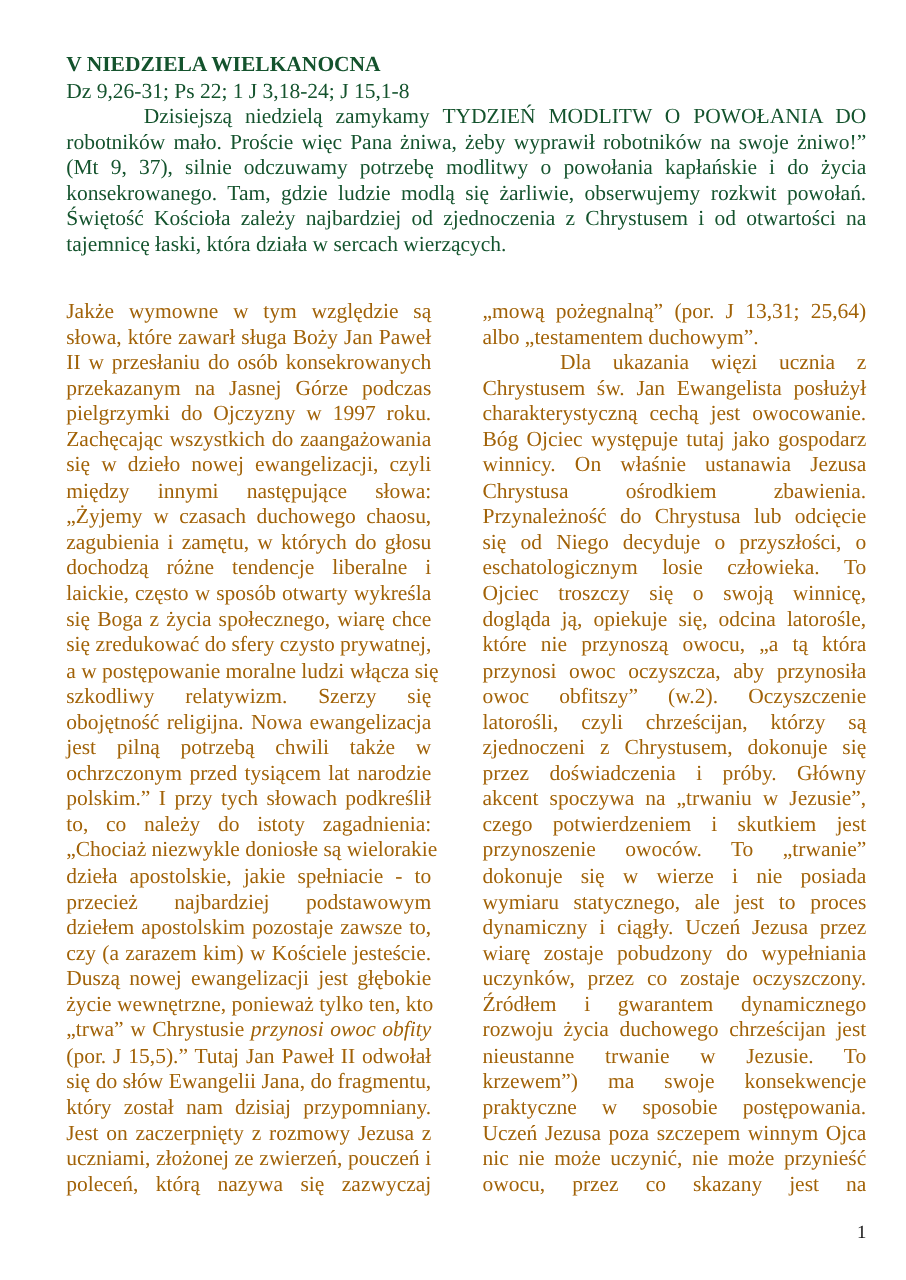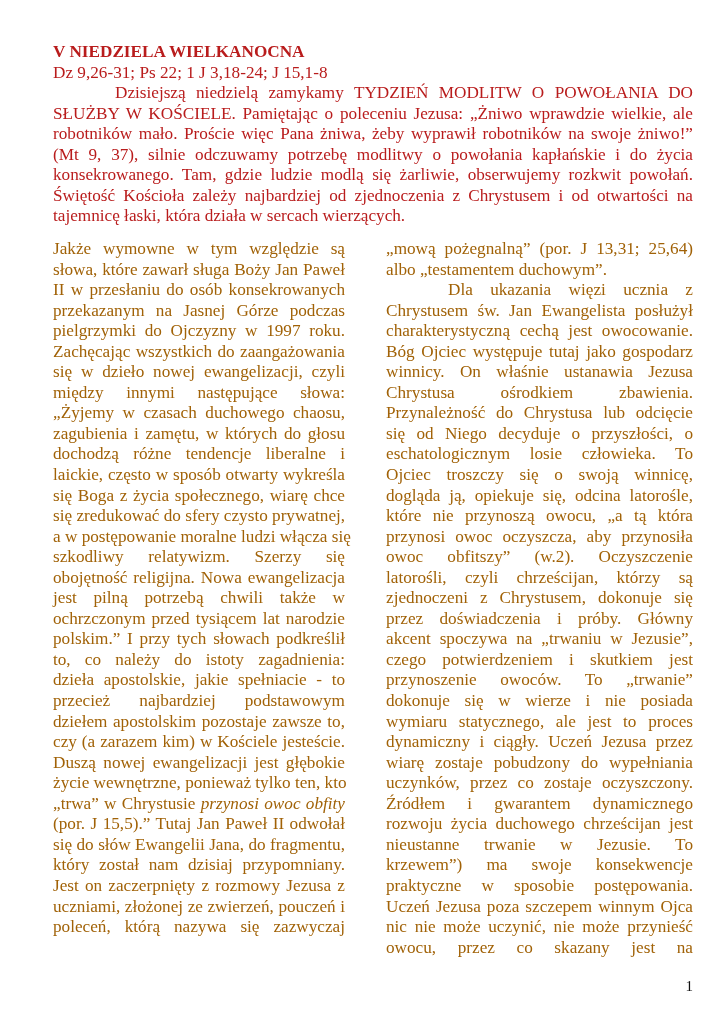--- a/index.html
+++ b/index.html
@@ -1,20 +1,20 @@
 <!DOCTYPE html>
 <html><head>
 <meta charset="utf-8">
 <style>
   html, body { margin: 0; padding: 0; background: #ffffff; }
   body { width: 725px; height: 1024px; position: relative; overflow: hidden; }
   .page {
     position: absolute; left: 53px; top: 42px; width: 640px;
     font-family: "Liberation Serif", "DejaVu Serif", serif;
-    font-size: 17.2px; line-height: 20.55px; color: #b91c1c;
+    font-size: 17.2px; line-height: 20.55px; color: #14532d;
   }
   .title { font-weight: bold; margin: 0; font-size: 17.2px; line-height: 20.55px; }
   .refs { margin: 0; }
   .intro { margin: 0; text-align: justify; }
   .cols { position: absolute; top: 239px; left: 53px; width: 640px; height: 740px;
     font-family: "Liberation Serif", "DejaVu Serif", serif;
     font-size: 17.2px; line-height: 20.55px; color: #a16207; }
   .col { position: absolute; top: 0; }
   .col-left { left: 0; width: 292px; }
   .col-right { left: 333px; width: 307px; }
@@ -25,21 +25,20 @@
   i { font-style: italic; }
 </style>
 </head>
 <body>
 
 <div class="page">
   <p class="title">V NIEDZIELA WIELKANOCNA</p>
   <p class="refs">Dz 9,26-31; Ps 22; 1 J 3,18-24; J 15,1-8</p>
   <div class="intro" id="intro">
       <span class="line" style="padding-left: 62px;">Dzisiejszą niedzielą zamykamy TYDZIEŃ MODLITW O POWOŁANIA DO</span>
-      <span class="line">SŁUŻBY W KOŚCIELE. Pamiętając o poleceniu Jezusa: „Żniwo wprawdzie wielkie, ale</span>
       <span class="line">robotników mało. Proście więc Pana żniwa, żeby wyprawił robotników na swoje żniwo!”</span>
       <span class="line">(Mt 9, 37), silnie odczuwamy potrzebę modlitwy o powołania kapłańskie i do życia</span>
       <span class="line">konsekrowanego. Tam, gdzie ludzie modlą się żarliwie, obserwujemy rozkwit powołań.</span>
       <span class="line">Świętość Kościoła zależy najbardziej od zjednoczenia z Chrystusem i od otwartości na</span>
       <span class="line last">tajemnicę łaski, która działa w sercach wierzących.</span>
     </div>
 </div>
 
 <div class="cols">
   <div class="col col-left" id="colLeft">
@@ -57,20 +56,21 @@
       <span class="line">laickie, często w sposób otwarty wykreśla</span>
       <span class="line">się Boga z życia społecznego, wiarę chce</span>
       <span class="line">się zredukować do sfery czysto prywatnej,</span>
       <span class="line">a w postępowanie moralne ludzi włącza się</span>
       <span class="line">szkodliwy relatywizm. Szerzy się</span>
       <span class="line">obojętność religijna. Nowa ewangelizacja</span>
       <span class="line">jest pilną potrzebą chwili także w</span>
       <span class="line">ochrzczonym przed tysiącem lat narodzie</span>
       <span class="line">polskim.” I przy tych słowach podkreślił</span>
       <span class="line">to, co należy do istoty zagadnienia:</span>
+      <span class="line">„Chociaż niezwykle doniosłe są wielorakie</span>
       <span class="line">dzieła apostolskie, jakie spełniacie - to</span>
       <span class="line">przecież najbardziej podstawowym</span>
       <span class="line">dziełem apostolskim pozostaje zawsze to,</span>
       <span class="line">czy (a zarazem kim) w Kościele jesteście.</span>
       <span class="line">Duszą nowej ewangelizacji jest głębokie</span>
       <span class="line">życie wewnętrzne, ponieważ tylko ten, kto</span>
       <span class="line"><span>„trwa” w Chrystusie </span><i>przynosi owoc obfity</i></span>
       <span class="line">(por. J 15,5).” Tutaj Jan Paweł II odwołał</span>
       <span class="line">się do słów Ewangelii Jana, do fragmentu,</span>
       <span class="line">który został nam dzisiaj przypomniany.</span>

